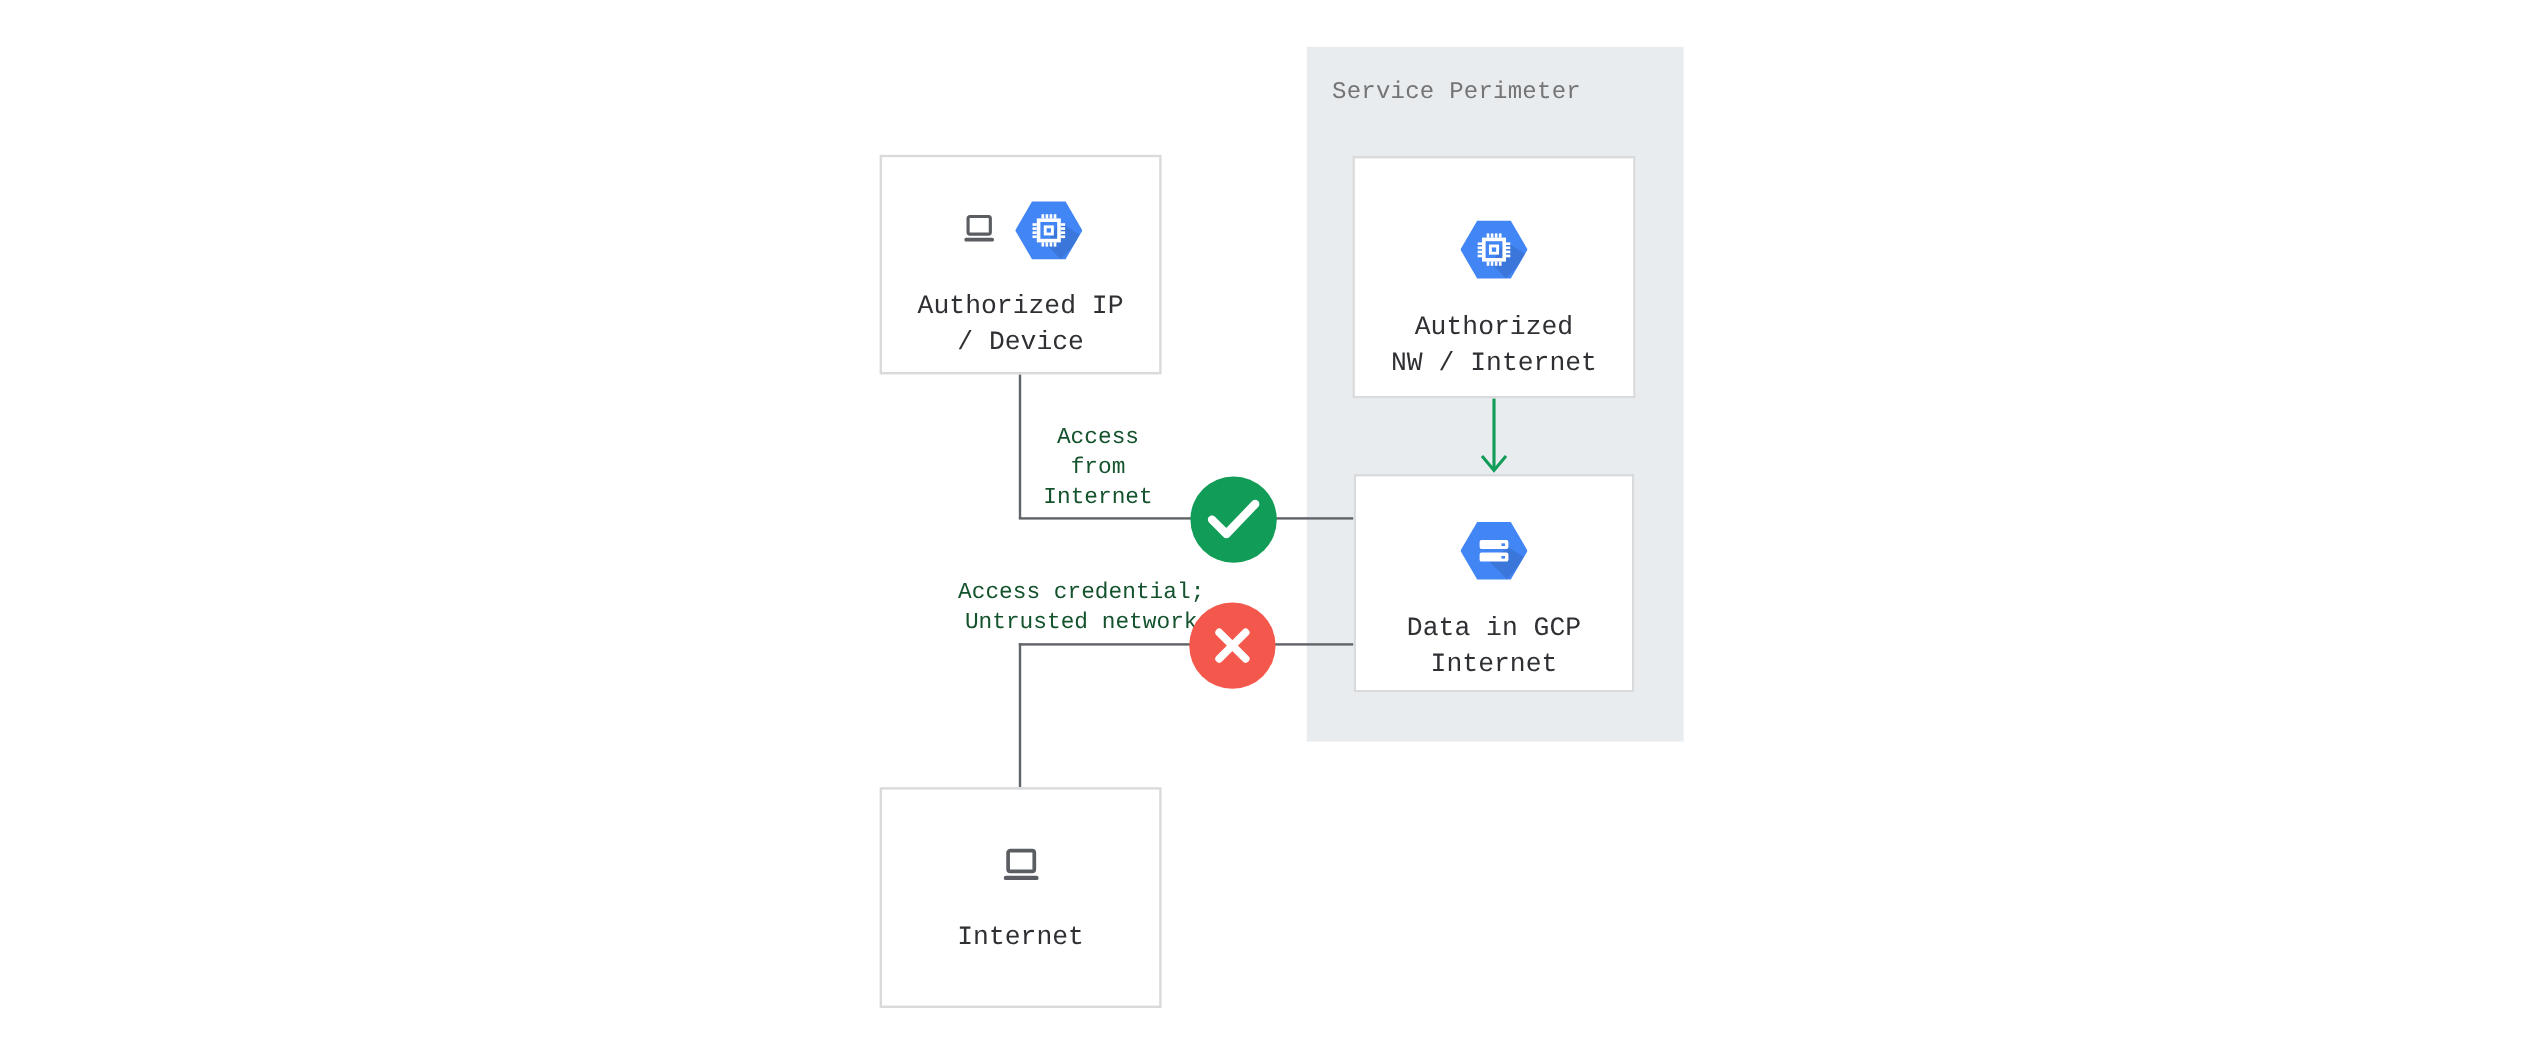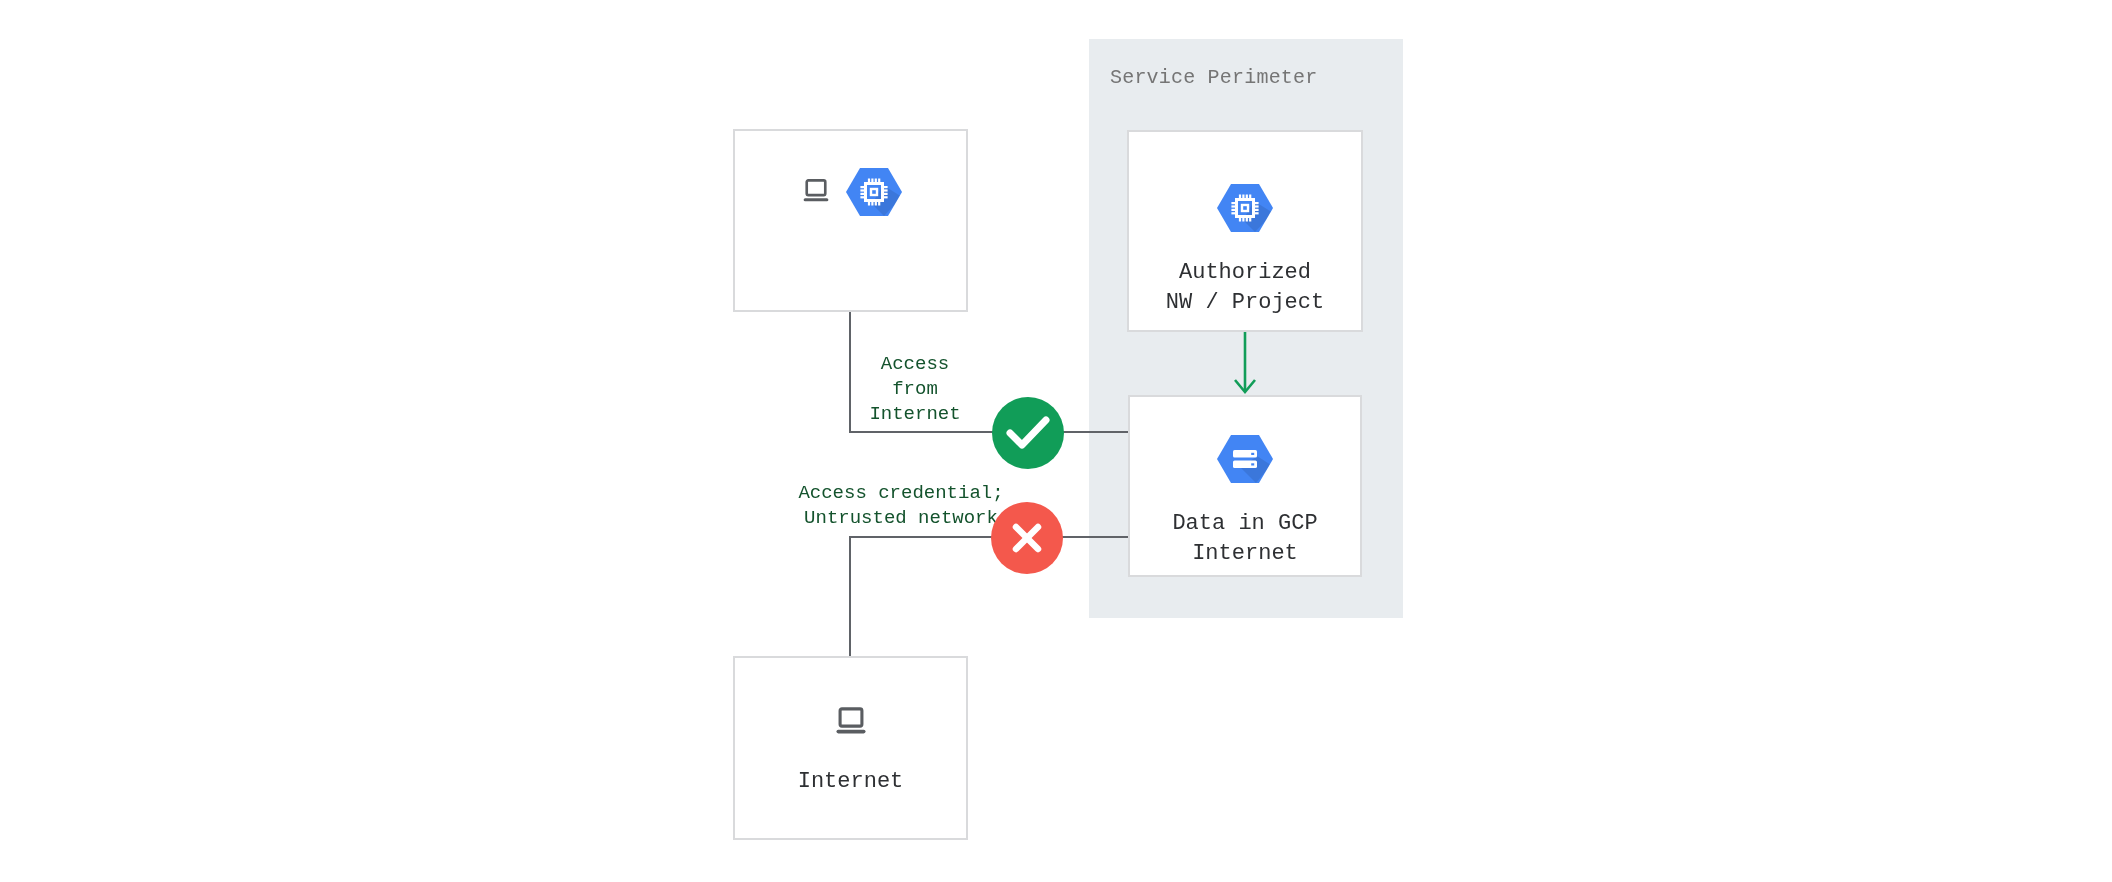--- a/index.html
+++ b/index.html
@@ -100,20 +100,24 @@
               <rect x="14.4" y="24.8" width="3.6" height="2.2"></rect>
               <rect x="14.4" y="28.2" width="3.6" height="2.2"></rect>
             <rect x="38" y="18" width="3.6" height="2.2"></rect>
               <rect x="38" y="21.4" width="3.6" height="2.2"></rect>
               <rect x="38" y="24.8" width="3.6" height="2.2"></rect>
               <rect x="38" y="28.2" width="3.6" height="2.2"></rect>
           </g>
         </svg>
       </span>
     </div>
+    <div class="node-label">
+      <div>Authorized IP</div>
+      <div>/ Device</div>
+    </div>
   </div>
 
   <div class="node node-b">
     <div class="icon-row">
       <span>
         <svg width="56" height="52" viewBox="0 0 56 48">
           <defs>
               <clipPath id="hexB">
                 <polygon points="0,24 14,0 42,0 56,24 42,48 14,48"></polygon>
               </clipPath>
@@ -138,21 +142,21 @@
             <rect x="38" y="18" width="3.6" height="2.2"></rect>
               <rect x="38" y="21.4" width="3.6" height="2.2"></rect>
               <rect x="38" y="24.8" width="3.6" height="2.2"></rect>
               <rect x="38" y="28.2" width="3.6" height="2.2"></rect>
           </g>
         </svg>
       </span>
     </div>
     <div class="node-label">
       <div>Authorized</div>
-      <div>NW / Project</div>
+      <div>NW / Internet</div>
     </div>
   </div>
 
   <div class="node node-c">
     <div class="icon-row">
       <span>
         <svg width="56" height="52" viewBox="0 0 56 48">
           <defs>
               <clipPath id="hexC">
                 <polygon points="0,24 14,0 42,0 56,24 42,48 14,48"></polygon>

